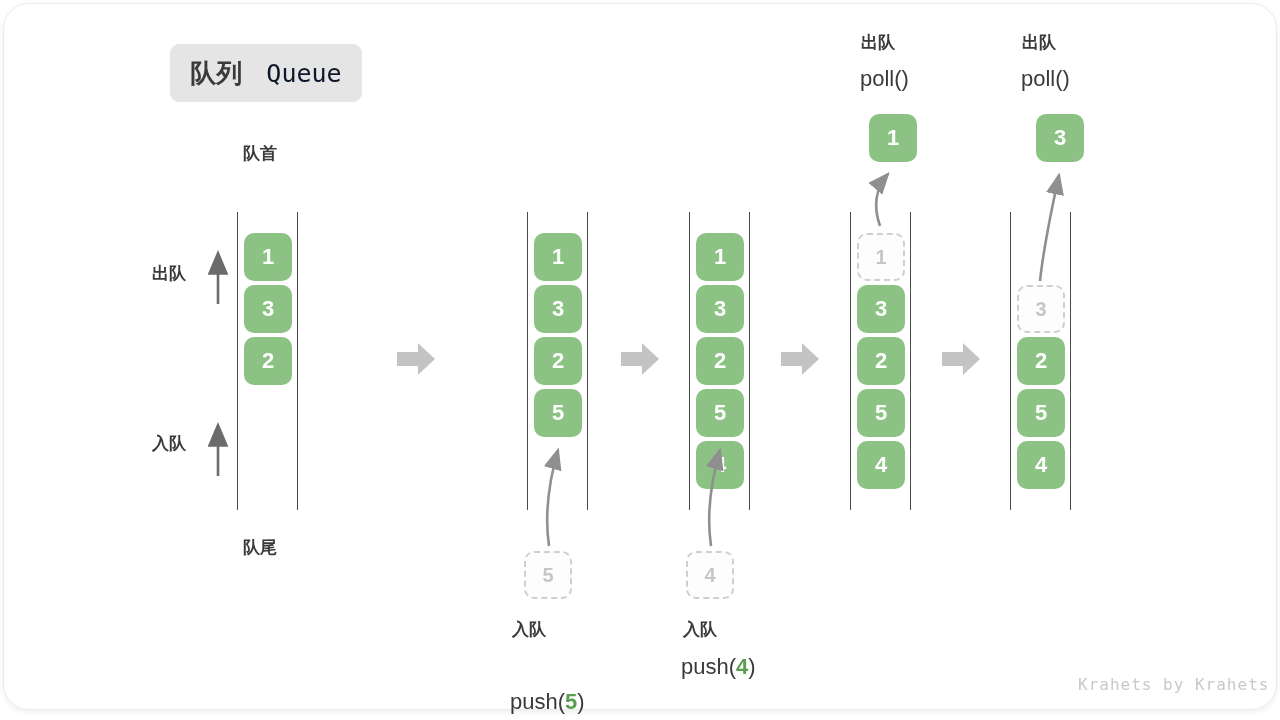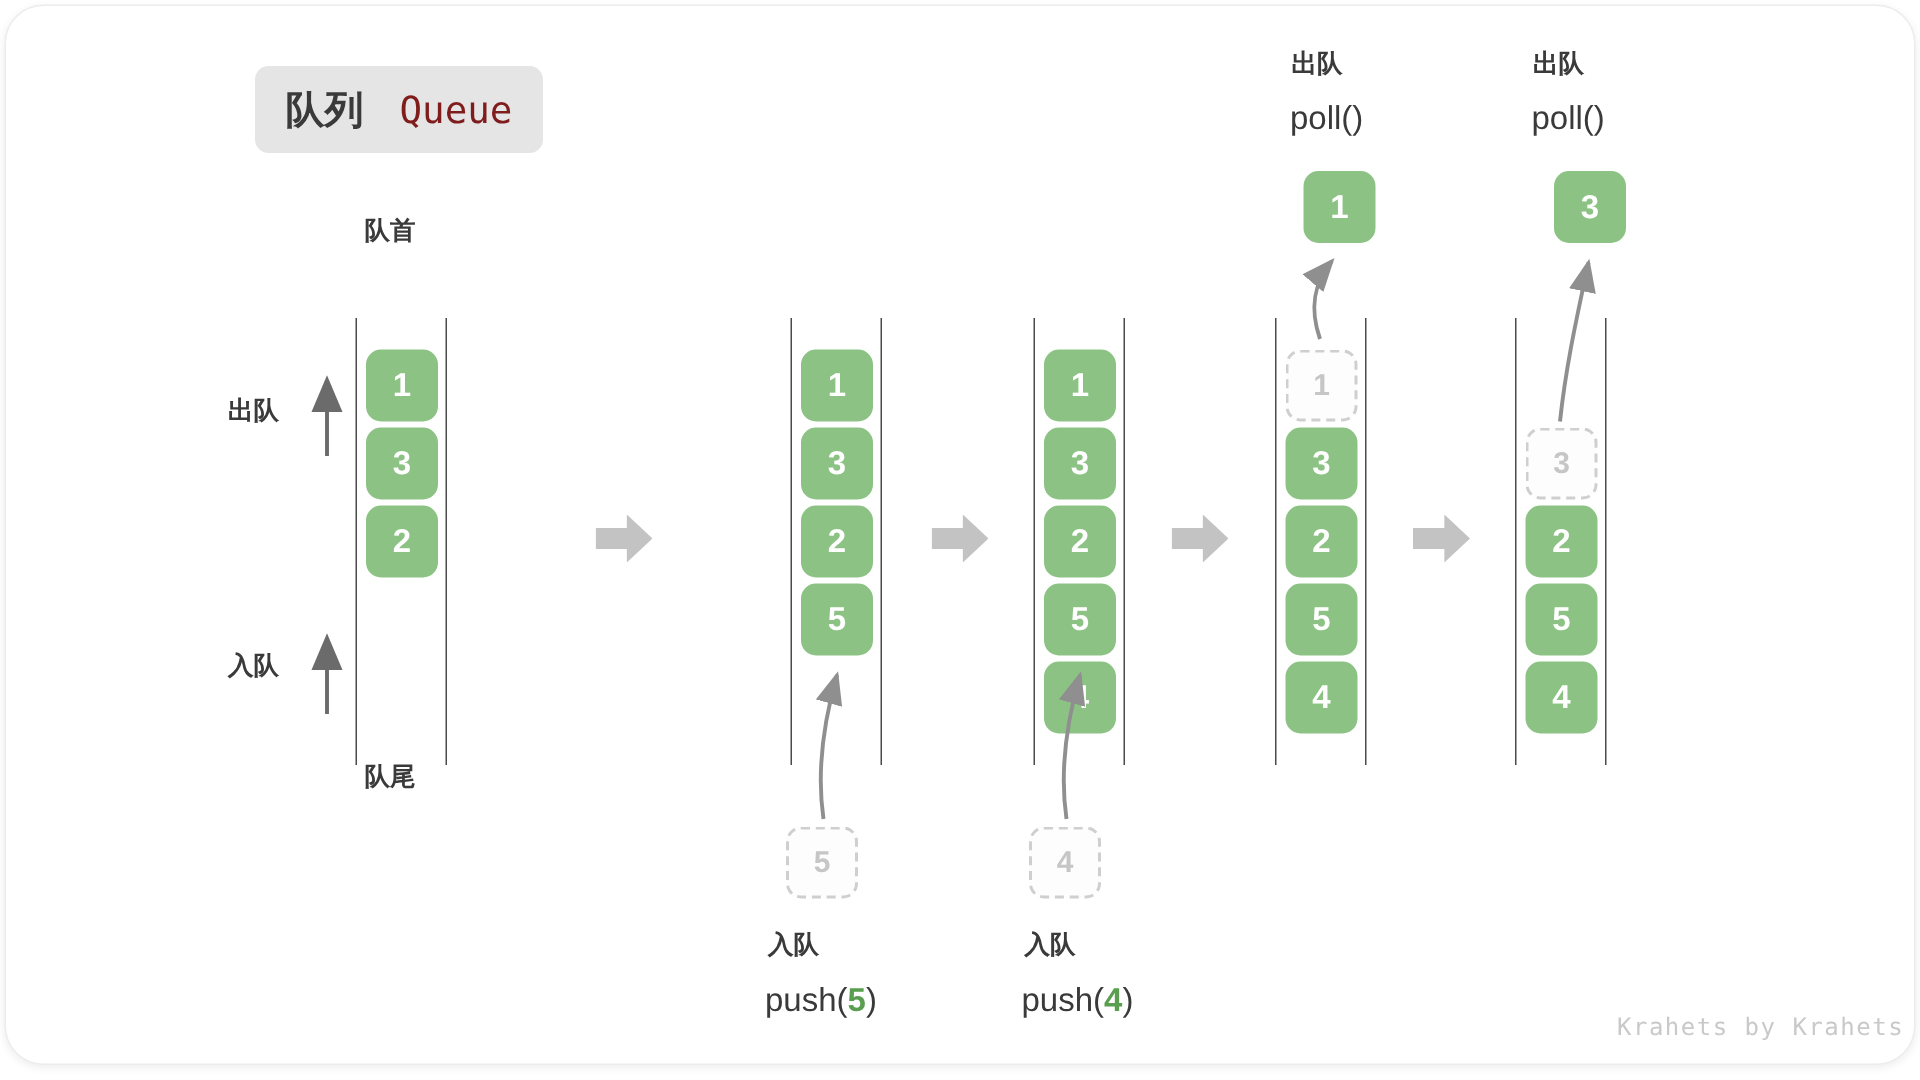--- a/index.html
+++ b/index.html
@@ -11,21 +11,21 @@
     position:absolute;left:3px;top:3px;right:3px;bottom:10px;
     background:#ffffff;border:1px solid #ececec;border-radius:26px;
     box-shadow:0 2px 6px rgba(0,0,0,.07);
   }
   
   .badge{
     position:absolute;left:170px;top:44px;width:192px;height:58px;
     background:#e5e5e5;border-radius:9px;display:flex;align-items:center;justify-content:center;gap:24px;
   }
   .badge .zh{font-size:26px;font-weight:700;color:#3a3a3a;}
-  .badge .en{font-family:"DejaVu Sans Mono","Liberation Mono",monospace;font-size:25px;color:#7f1d1d;}
+  .badge .en{font-family:"DejaVu Sans Mono","Liberation Mono",monospace;font-size:25px;color:#0f172a;}
 
   
   .cjk{position:absolute;font-size:17px;font-weight:700;color:#3a3a3a;white-space:nowrap;}
   .mono{position:absolute;font-family:Liberation Sans, sans-serif;font-size:22px;color:#3a3a3a;white-space:nowrap;}
   .mono .arg{color:#5a9e50;font-weight:700;}
 
   
   .channel{
     position:absolute;top:212px;height:298px;width:59px;
     border-left:1.6px solid #4a4a4a;border-right:1.6px solid #4a4a4a;
@@ -74,21 +74,21 @@
   <div id="card"></div>
 
   <div class="badge">
     <span class="zh">队列</span>
     <span class="en">Queue</span>
   </div>
 
   <div class="cjk" style="left:243px;top:142px">队首</div>
   <div class="cjk" style="left:152px;top:262px">出队</div>
   <div class="cjk" style="left:152px;top:432px">入队</div>
-  <div class="cjk" style="left:243px;top:506px">队尾</div>
+  <div class="cjk" style="left:243px;top:536px">队尾</div>
 
   <div class="channel ch1"></div>
   <div class="channel ch2"></div>
   <div class="channel ch3"></div>
   <div class="channel ch4"></div>
   <div class="channel ch5"></div>
 
   <div class="cell c1 r0">1</div>
   <div class="cell c1 r1">3</div>
   <div class="cell c1 r2">2</div>
@@ -115,21 +115,21 @@
   <div class="cell c5 r3">5</div>
   <div class="cell c5 r4">4</div>
 
   <div class="cell ghost in2">5</div>
   <div class="cell ghost in3">4</div>
 
   <div class="cell out4">1</div>
   <div class="cell out5">3</div>
 
   <div class="cjk" style="left:512px;top:618px;font-weight:600">入队</div>
-  <div class="mono" style="left:510px;top:654px"><span>push(</span><span class="arg">5</span><span>)</span></div>
+  <div class="mono" style="left:510px;top:689px"><span>push(</span><span class="arg">5</span><span>)</span></div>
 
   <div class="cjk" style="left:683px;top:618px;font-weight:600">入队</div>
   <div class="mono" style="left:681px;top:654px"><span>push(</span><span class="arg">4</span><span>)</span></div>
 
   <div class="cjk" style="left:861px;top:31px;font-weight:600">出队</div>
   <div class="mono" style="left:860px;top:66px">poll()</div>
   <div class="cjk" style="left:1022px;top:31px;font-weight:600">出队</div>
   <div class="mono" style="left:1021px;top:66px">poll()</div>
 
   <div class="block-arrow a1"></div>

